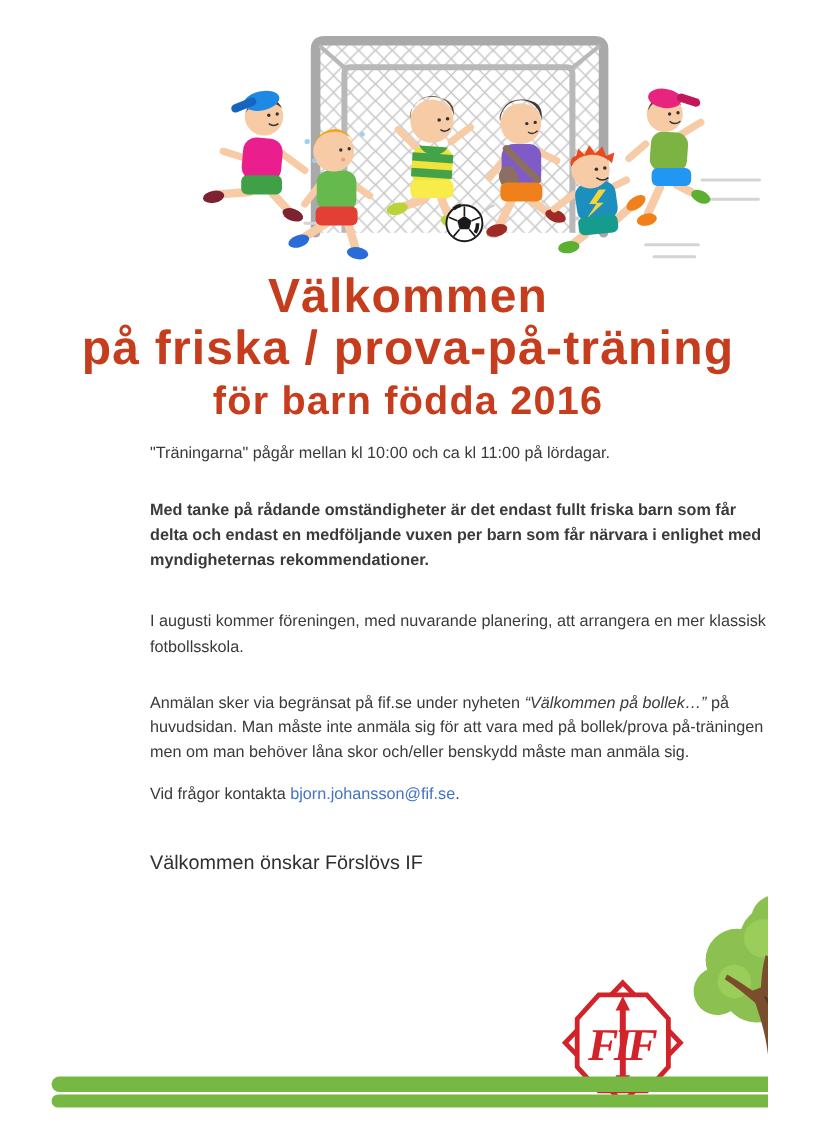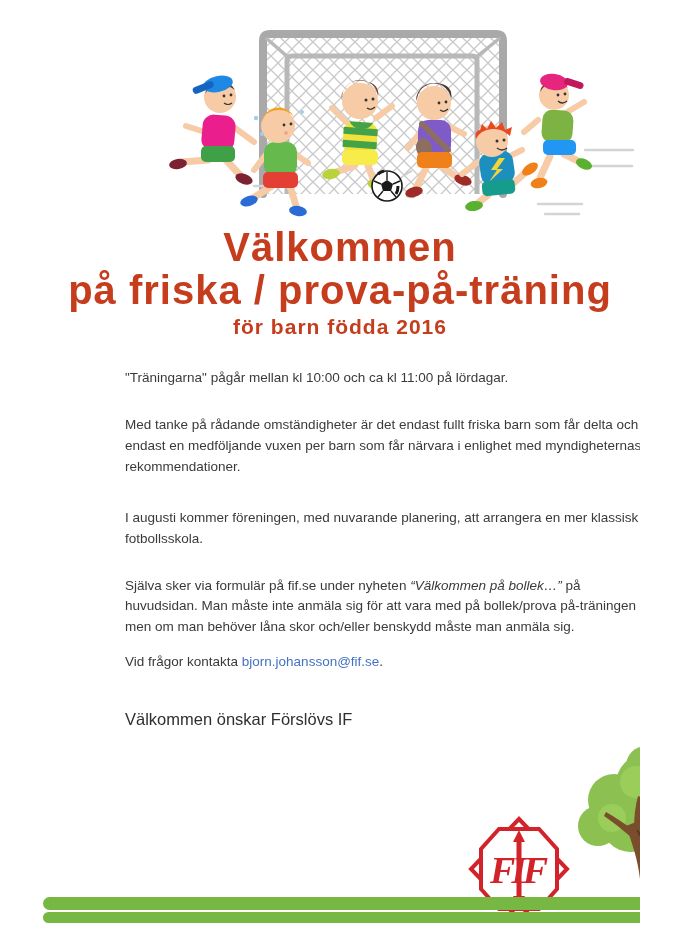--- a/index.html
+++ b/index.html
@@ -4,28 +4,28 @@
 <style>
   html,body{margin:0;padding:0;background:#ffffff;}
   .page{
     position:relative;width:600px;height:947px;margin:0 auto;
     background:#ffffff;overflow:hidden;
     font-family:"Liberation Sans",sans-serif;color:#3a3a3a;
   }
   .hero{display:block;margin:0 auto;}
   .titles{text-align:center;margin-top:-6px;line-height:1.08;}
   .t-big{font-size:40px;font-weight:700;color:#c63d1e;letter-spacing:1px;}
-  .t-small{font-size:21px;font-weight:700;color:#c63d1e;letter-spacing:1px;margin-top:4px;}
+  .t-small{font-size:33px;font-weight:700;color:#c63d1e;letter-spacing:1px;margin-top:4px;}
   .body-copy{
     position:absolute;left:85px;top:368px;width:522px;
     font-size:13.5px;line-height:1.55;color:#3a3a3a;
   }
   .body-copy p{margin:0 0 14px 0;}
   .body-copy p.gap{margin-bottom:26px;}
-  .body-copy p.gap-lg{margin-bottom:30px;}
+  .body-copy p.gap-lg{margin-bottom:30px;font-weight:bold;}
   .link{color:#4472c4;text-decoration:none;cursor:pointer;}
   .closing{font-size:16.5px;color:#2f2f2f;margin-top:34px !important;}
   .fif-logo{position:absolute;left:428px;top:816px;z-index:1;}
   .tree{position:absolute;left:536px;top:742px;z-index:1;}
   .grass{position:absolute;background:#76b843;z-index:3;}
   .grass1{left:3px;top:897px;width:668px;height:13px;border-radius:7px;}
   .grass2{left:3px;top:912px;width:664px;height:11px;border-radius:6px;}
   em{font-style:italic;}
 </style>
 </head>
@@ -174,21 +174,21 @@
   <div class="titles">
     <div class="t-big">Välkommen</div>
     <div class="t-big">på friska / prova-på-träning</div>
     <div class="t-small">för barn födda 2016</div>
   </div>
 
   <div class="body-copy">
     <p class="gap">"Träningarna" pågår mellan kl 10:00 och ca kl 11:00 på lördagar.</p>
     <p class="gap-lg">Med tanke på rådande omständigheter är det endast fullt friska barn som får delta och endast en medföljande vuxen per barn som får närvara i enlighet med myndigheternas rekommendationer.</p>
     <p class="gap">I augusti kommer föreningen, med nuvarande planering, att arrangera en mer klassisk fotbollsskola.</p>
-    <p><span>Själva sker via formulär på fif.se under nyheten </span><em>“Välkommen på bollek…”</em><span> på huvudsidan. Man måste inte anmäla sig för att vara med på bollek/prova på-träningen men om man behöver låna skor och/eller benskydd måste man anmäla sig.</span></p>
+    <p><span>Anmälan sker via begränsat på fif.se under nyheten </span><em>“Välkommen på bollek…”</em><span> på huvudsidan. Man måste inte anmäla sig för att vara med på bollek/prova på-träningen men om man behöver låna skor och/eller benskydd måste man anmäla sig.</span></p>
     <p class="gap"><span>Vid frågor kontakta </span><a class="link">bjorn.johansson@fif.se</a><span>.</span></p>
     <p class="closing">Välkommen önskar Förslövs IF</p>
   </div>
 
   <svg class="fif-logo" width="102" height="106" viewBox="0 0 102 106">
     <g stroke="#d2232a" fill="#ffffff">
       <polygon points="51,3 99,53 51,103 3,53" stroke-width="4"></polygon>
       <polygon points="31,13 71,13 89,33 89,73 71,93 31,93 13,73 13,33" stroke-width="4"></polygon>
     </g>
     <g fill="#d2232a">

